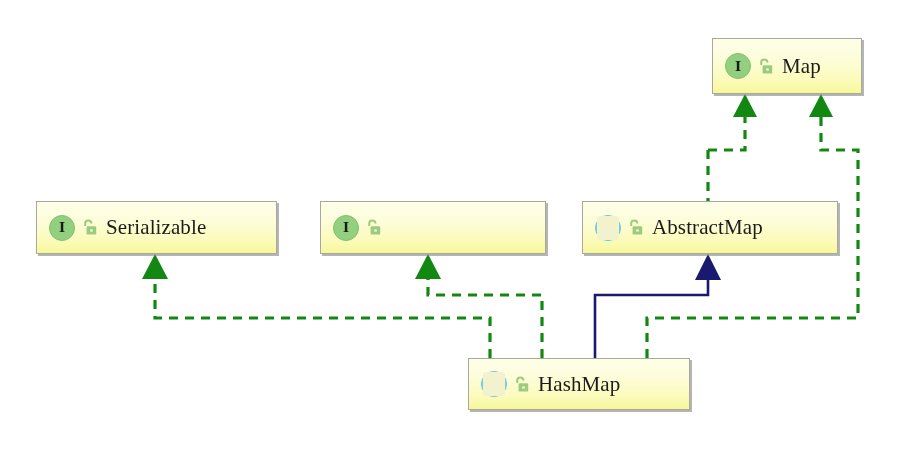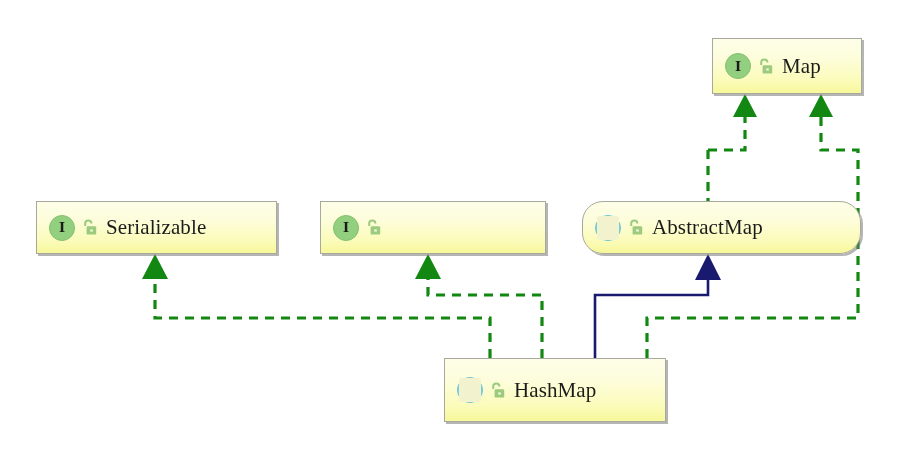--- a/index.html
+++ b/index.html
@@ -156,33 +156,33 @@
     <span class="icon-wrap">
       <span class="node-icon iface">I</span>
     </span>
     <svg class="lock-icon" viewBox="0 0 15 17">
       <path d="M3.2 7 V4.6 a3.1 3.1 0 0 1 6.2 0" fill="none" stroke="#9ccb7d" stroke-width="2"></path>
       <rect x="4.6" y="7.2" width="9.6" height="8.4" rx="1.2" fill="#9ccb7d"></rect>
       <rect x="8.2" y="10.4" width="2.6" height="2.2" fill="#eef5e2"></rect>
     </svg>
   </div>
 
-  <div class="uml-node" style="left:582px; top:201px; width:279px; height:53px;border-radius:21px;">
+  <div class="uml-node" style="left:582px; top:201px; width:256px; height:53px;">
     <span class="icon-wrap cls-bg">
       <span class="node-icon cls">C</span>
     </span>
     <svg class="lock-icon" viewBox="0 0 15 17">
       <path d="M3.2 7 V4.6 a3.1 3.1 0 0 1 6.2 0" fill="none" stroke="#9ccb7d" stroke-width="2"></path>
       <rect x="4.6" y="7.2" width="9.6" height="8.4" rx="1.2" fill="#9ccb7d"></rect>
       <rect x="8.2" y="10.4" width="2.6" height="2.2" fill="#eef5e2"></rect>
     </svg>
     <span class="node-label">AbstractMap</span>
   </div>
 
-  <div class="uml-node" style="left:444px; top:358px; width:222px; height:64px;">
+  <div class="uml-node" style="left:468px; top:358px; width:222px; height:52px;">
     <span class="icon-wrap cls-bg">
       <span class="node-icon cls">C</span>
     </span>
     <svg class="lock-icon" viewBox="0 0 15 17">
       <path d="M3.2 7 V4.6 a3.1 3.1 0 0 1 6.2 0" fill="none" stroke="#9ccb7d" stroke-width="2"></path>
       <rect x="4.6" y="7.2" width="9.6" height="8.4" rx="1.2" fill="#9ccb7d"></rect>
       <rect x="8.2" y="10.4" width="2.6" height="2.2" fill="#eef5e2"></rect>
     </svg>
     <span class="node-label">HashMap</span>
   </div>

